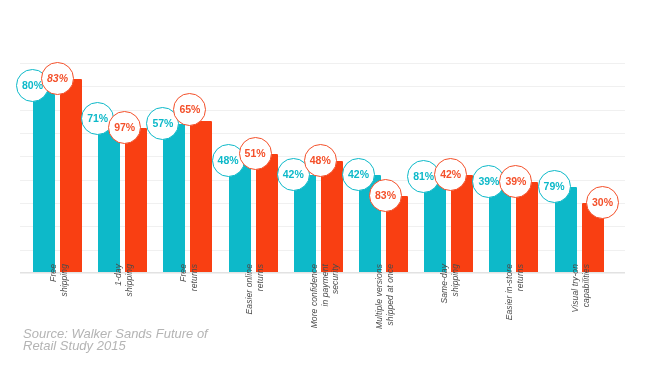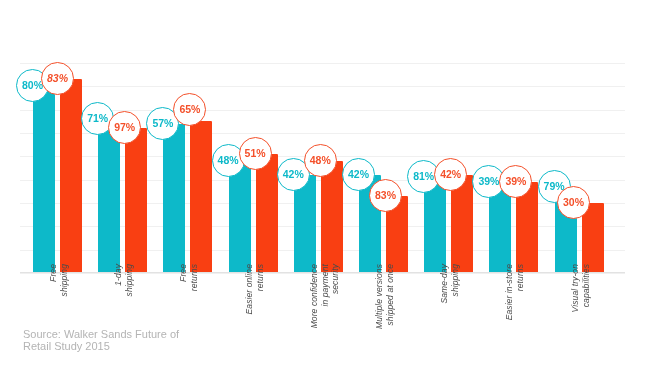--- a/index.html
+++ b/index.html
@@ -134,21 +134,22 @@
   .legend-label { font-size: 11px; }
   .legend-label.red  { color: #f4502a; }
   .legend-label.teal { color: #2fb6cc; }
 
   
   #source {
     position: absolute;
     left: 23px;
     top: 328px;
     width: 200px;
-    font-size: 11px;
+    font-size: 13px;
+    font-style: italic;
     color: #b4b4b4;
     line-height: 12px;
     white-space: pre-line;
   }
 </style>
 </head>
 <body>
 
 <div id="page">
 
@@ -197,21 +198,21 @@
         <div class="bubble red" style="left: 218.6px; top: 74px;">51%</div>
         <div class="bubble" style="left: 256.8px; top: 95px;">42%</div>
         <div class="bubble red" style="left: 283.8px; top: 81px;">48%</div>
         <div class="bubble" style="left: 322px; top: 95px;">42%</div>
         <div class="bubble red" style="left: 349px; top: 116px;">83%</div>
         <div class="bubble" style="left: 387.2px; top: 97.3333px;">81%</div>
         <div class="bubble red" style="left: 414.2px; top: 95px;">42%</div>
         <div class="bubble" style="left: 452.4px; top: 102px;">39%</div>
         <div class="bubble red" style="left: 479.4px; top: 102px;">39%</div>
         <div class="bubble" style="left: 517.6px; top: 106.667px;">79%</div>
-        <div class="bubble red" style="left: 537px; top: 123px;">30%</div>
+        <div class="bubble red" style="left: 566px; top: 123px;">30%</div>
       </div>
   </div>
 
   <div id="axis-line"></div>
 
   <div id="cat-labels">
       <div class="cat" style="left: 28px; top: 78px;">Free
 shipping</div>
       <div class="cat" style="left: 93.2px; top: 78px;">1-day
 shipping</div>

